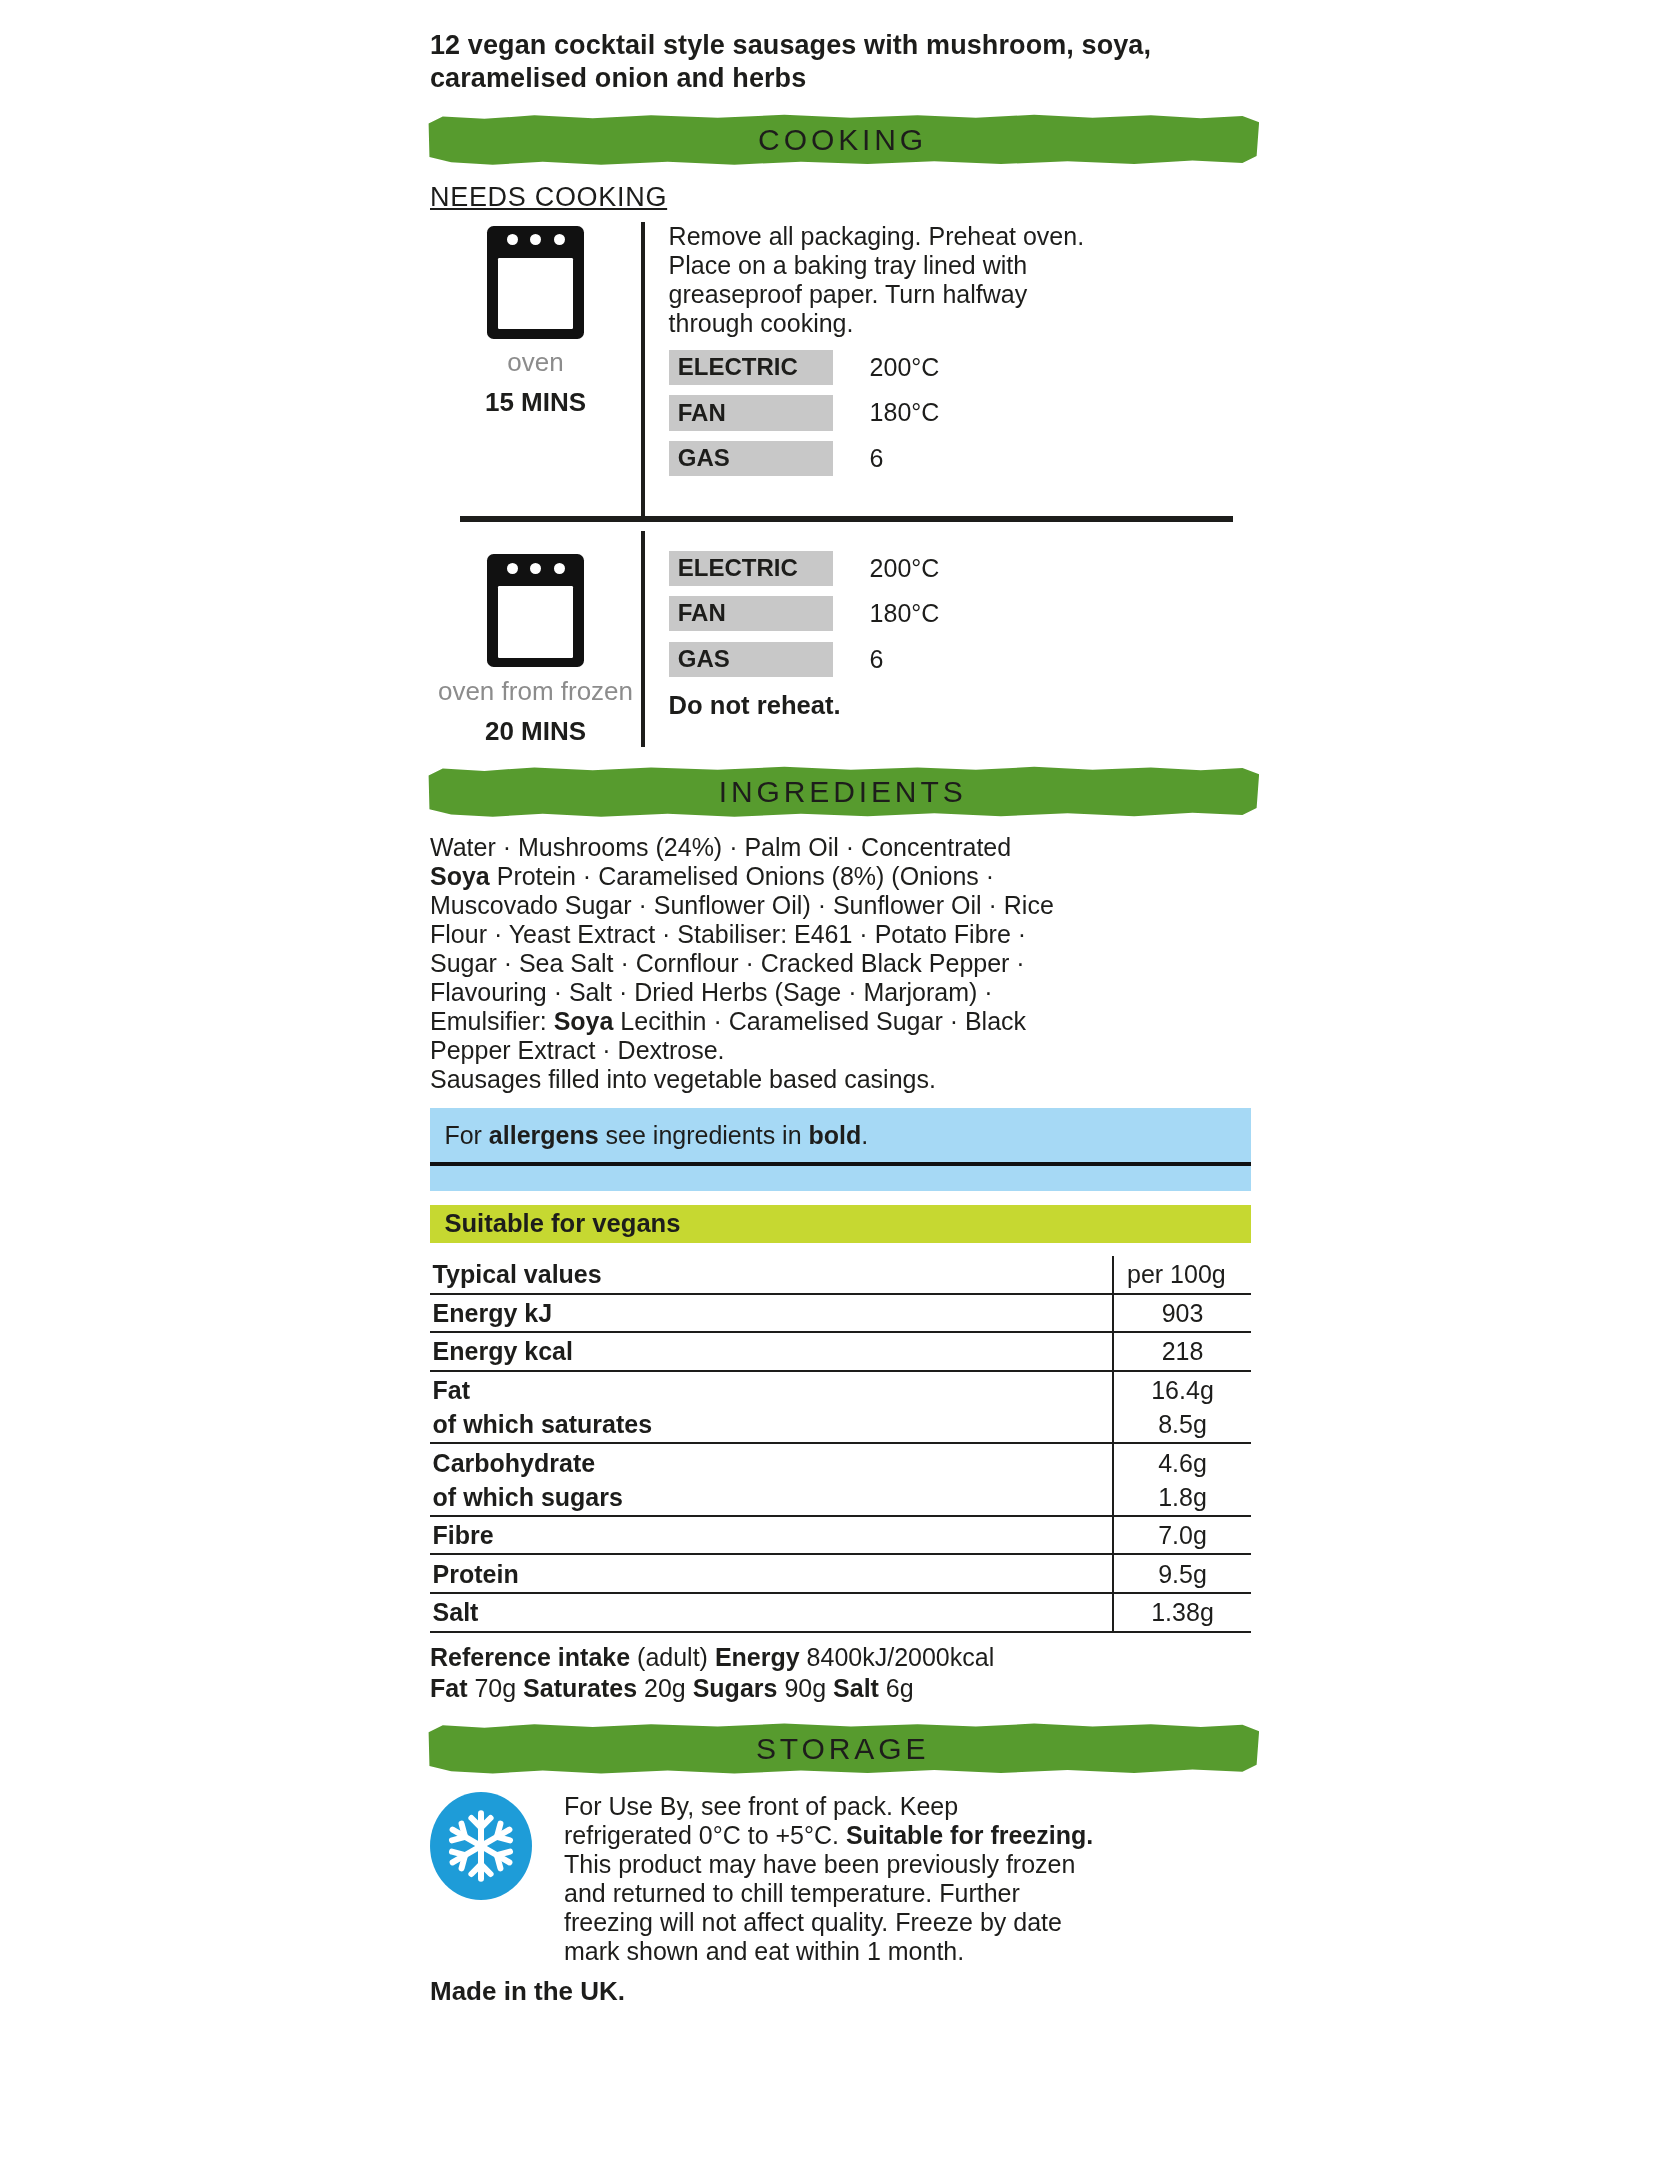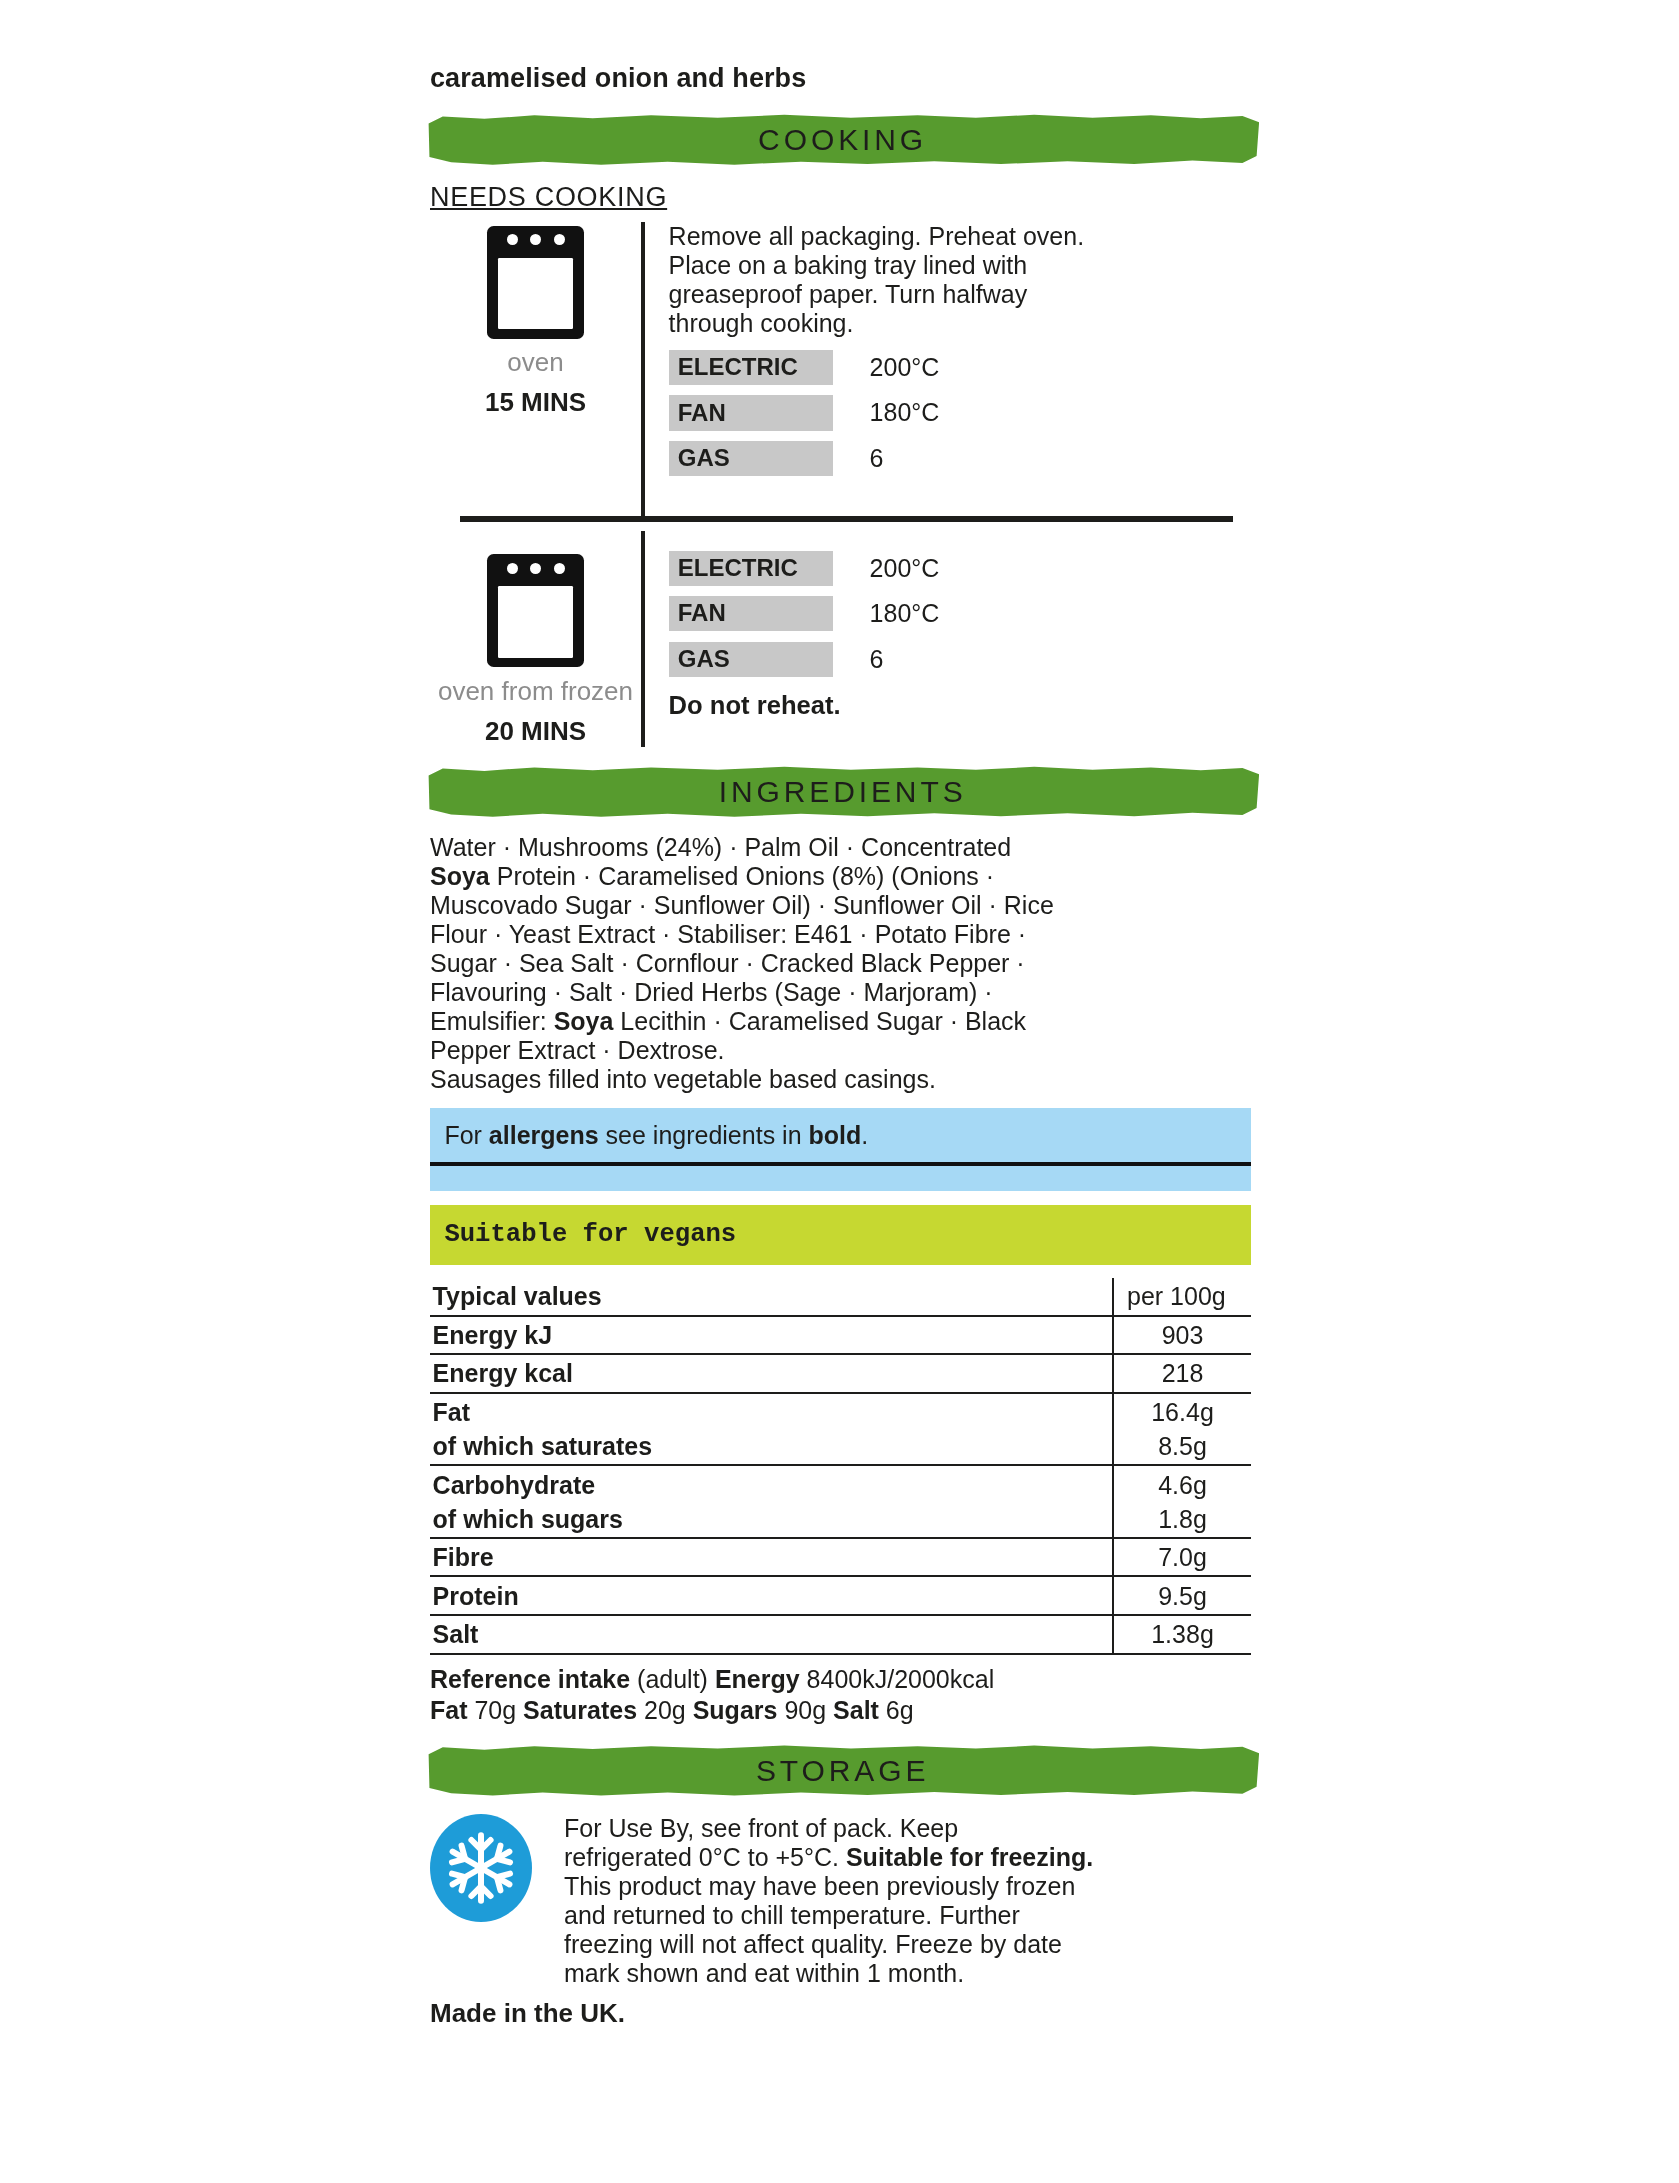--- a/index.html
+++ b/index.html
@@ -46,22 +46,22 @@
 
   .secdivider { height:5.9px; background:var(--ink,#1d1d1b); margin:0 18.4px 0 29.5px; }
 
   .ing { margin:11.8px 0 0 0; font-size:25px; line-height:29px; }
   .ing.casings { margin-top:0; }
 
   .allergy { margin-top:14.4px; background:var(--blue_bg,#a6d9f5); padding:13px 14.4px 14.4px 14.4px; }
   .allergy p { margin:0; font-size:25px; line-height:29px; }
   .adiv { height:3.9px; background:#111; margin:11.8px -14.4px 10.5px -14.4px; }
 
-  .vegan { margin-top:14.4px; background:var(--lime,#c6d831); height:60px; display:flex; align-items:center;
-           padding-left:14.4px; font-size:25.6px; font-weight:bold;font-family:Liberation Mono, monospace; }
+  .vegan { margin-top:14.4px; background:var(--lime,#c6d831); height:38px; display:flex; align-items:center;
+           padding-left:14.4px; font-size:25.6px; font-weight:bold; }
 
   .ntable { margin-top:13px; }
   .nrow { display:flex; border-bottom:2.6px solid var(--ink,#1d1d1b); }
   .nrow > div { box-sizing:border-box; }
   .nlbl { flex:1; padding:1.3px 0 1.3px 2.6px; font-weight:bold; font-size:25px; }
   .nlbl div, .nval div { line-height:34px; }
   .nlbl, .nval { font-size:25px; }
   .nval { width:139px; flex:0 0 139px; border-left:2.6px solid var(--ink,#1d1d1b); text-align:center; padding:1.3px 0; }
   .nhead .nval { text-align:left; padding-left:13px; font-weight:normal; }
   .nhead .nlbl { font-weight:bold; }
@@ -78,21 +78,21 @@
   .made { margin:10.5px 0 0 0; font-size:26px; font-weight:bold; }
 
   b { font-weight:bold; }
 </style>
 </head>
 <body>
 
 <div class="page">
   <div class="content">
 
-    <div class="title"><br><span>caramelised onion and herbs</span></div>
+    <div class="title"><span>12 vegan cocktail style sausages with mushroom, soya,</span><br><span>caramelised onion and herbs</span></div>
 
     <div class="banner">
       <span>COOKING</span>
     </div>
 
     <div class="needs">NEEDS COOKING</div>
 
     <div class="cookwrap sec1">
       <div class="cleft">
         <div class="oven">

